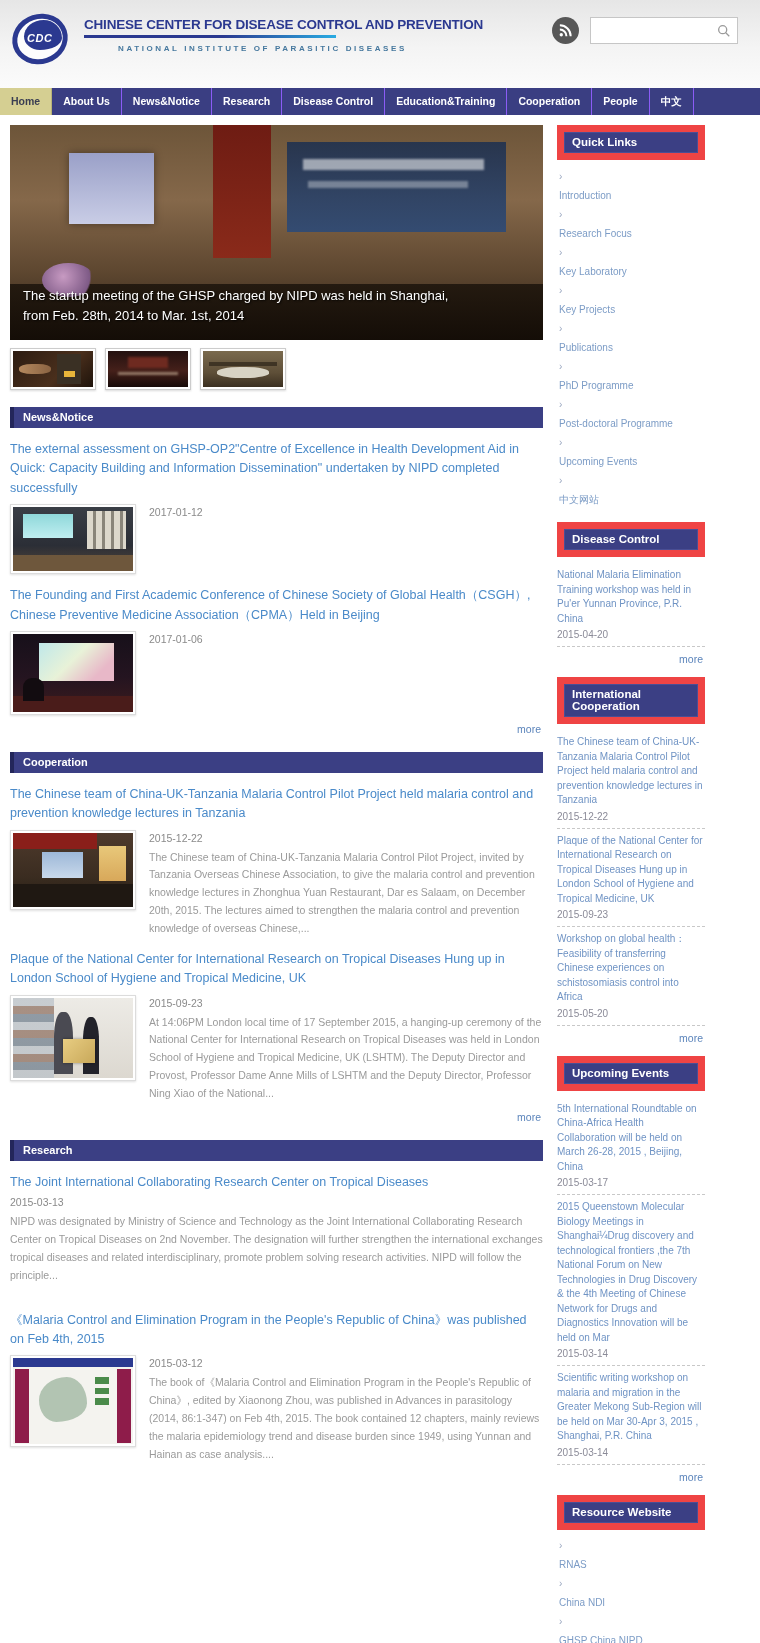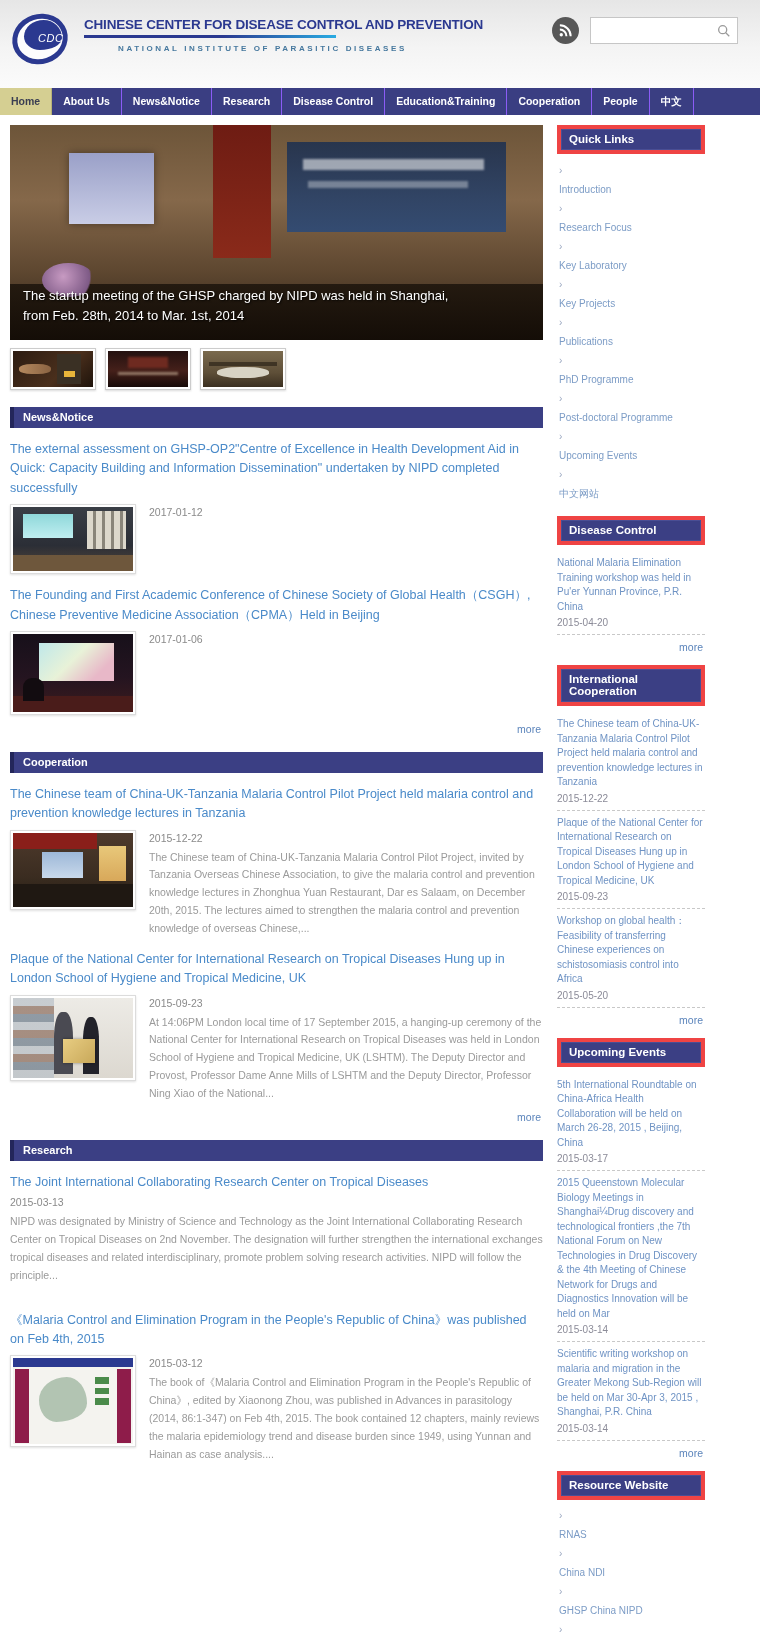--- a/index.html
+++ b/index.html
@@ -12,22 +12,22 @@
   a { text-decoration: none; cursor: pointer; }
 
   
   .header { position: relative; height: 88px;
     background: linear-gradient(180deg,#e6e6e6 0%,#f4f4f4 55%,#fbfbfb 100%); }
   .logo { position:absolute; left:10px; top:8px; width:66px; height:66px; }
   .logo-ring { position:absolute; left:2px; top:6px; width:56px; height:50px;
     border:5px solid #2b3990; border-radius:50%; transform:rotate(-18deg); background:#fdfdfd; }
   .logo-map { position:absolute; left:14px; top:12px; width:38px; height:30px; background:#2b3990;
     border-radius: 52% 48% 58% 42% / 55% 60% 40% 45%; }
-  .logo-txt { position:absolute; left:17px; top:24px; color:#fff; font-size:11px; font-weight:normal;
-    font-style:italic; letter-spacing:.5px;margin-left:11px; }
+  .logo-txt { position:absolute; left:17px; top:24px; color:#fff; font-size:11px; font-weight:bold;
+    font-style:italic; letter-spacing:.5px; }
   .brand { position:absolute; left:84px; top:17px; }
   .brand-title { color:#2b3990; font-weight:bold; font-size:13.5px; letter-spacing:-.2px; }
   .brand-underline { height:3px; width:252px; margin-top:3px;
     background: linear-gradient(90deg,#2b3990 0%,#2b3990 55%,#29abe2 100%); }
   .brand-sub { margin-top:6px; margin-left:34px; color:#46789e; font-size:8px; font-weight:bold; letter-spacing:2.6px; }
   .header-right { position:absolute; right:22px; top:17px; display:flex; align-items:center; gap:11px; }
   .rss { width:27px; height:27px; border-radius:50%; background:#575757; display:flex;
     align-items:center; justify-content:center; cursor:pointer; }
   .search-box { width:148px; height:27px; background:#fff; border:1px solid #c6c6c6;
     display:flex; align-items:center; padding:0 6px; }
@@ -65,21 +65,21 @@
   .art-img { background:#fff; border:1px solid #dcdcdc; padding:2px;
     box-shadow:0 1px 2px rgba(0,0,0,.12); flex:0 0 auto; cursor:pointer; }
   .art-img-inner { position:relative; width:100%; height:100%; overflow:hidden; }
   .art-meta { flex:1; }
   .art-date { color:#8a8a8a; font-size:10.5px; margin:2px 0 5px; }
   .art-excerpt { color:#9a9a9a; font-size:10.5px; line-height:1.7; }
   .more-link { display:block; text-align:right; color:#5b84bb; font-size:10.5px; margin:8px 2px 2px; }
 
   
   .side-sec { margin-bottom:4px; }
-  .side-bar-hdr { background:#3b3f84; border:4px solid #ef4444; box-shadow: inset 0 0 0 1px #4a4e94;
+  .side-bar-hdr { background:#3b3f84; border:7px solid #ef4444; box-shadow: inset 0 0 0 1px #4a4e94;
     color:#fff; font-size:11.5px; font-weight:bold; padding:4px 8px 5px; }
   .side-links { list-style:none; padding:7px 0 9px 2px; }
   .side-links li { display:flex; gap:5px; align-items:flex-start; padding:2.5px 0;flex-direction:column; }
   .side-link { color:#7c9cc6; font-size:10px; line-height:1.4; }
   .arr { color:#9aa7c0; font-size:10px; line-height:1.4; }
   .arr::before { content:"\203A"; }
   .side-news { padding-top:6px; }
   .side-news-item { padding:5px 0 6px; border-bottom:1px dashed #c8c8c8; }
   .side-news-title { display:block; color:#6f93c4; font-size:10px; line-height:1.45; }
   .side-news-date { color:#8b8b98; font-size:10px; margin-top:3px; }

